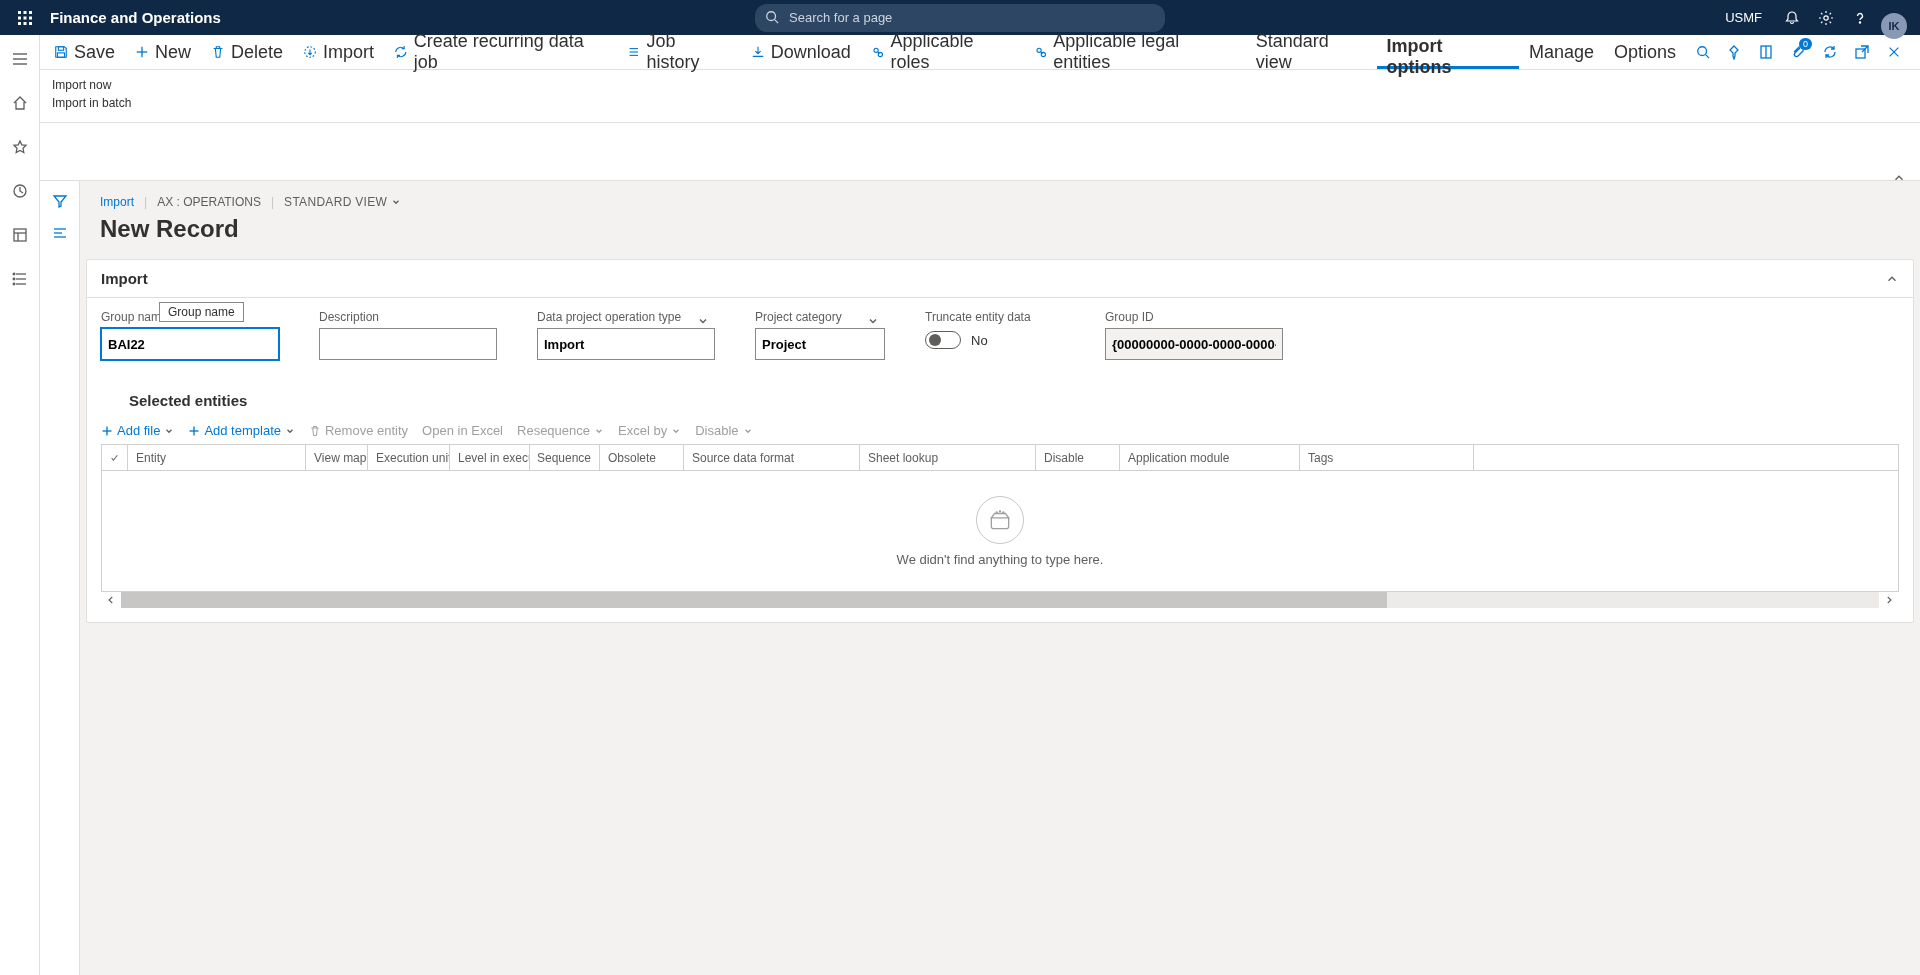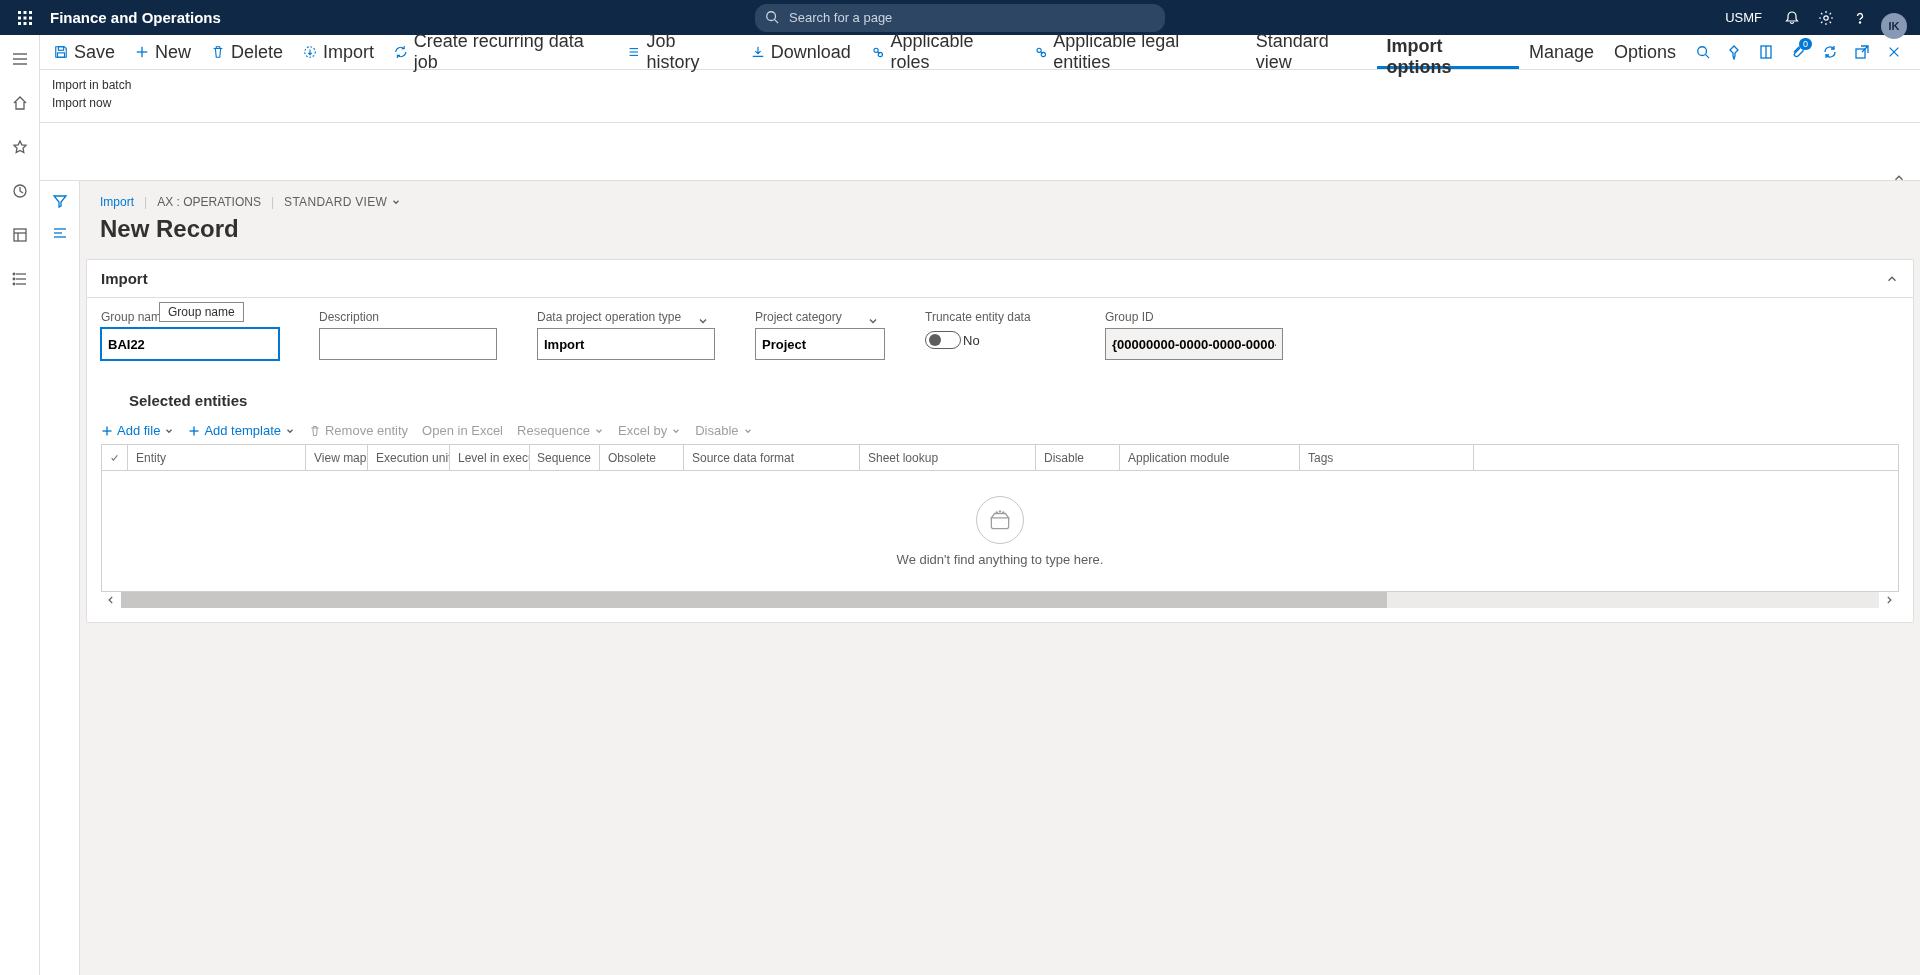--- a/index.html
+++ b/index.html
@@ -59,21 +59,21 @@
 
 .form-row { display: flex; gap: 40px; align-items: flex-start; }
 .field { display: flex; flex-direction: column; gap: 4px; position: relative; }
 .field label { font-size: 12px; color: #605e5c; }
 .field input[type=text] { height: 32px; border: 1px solid #8a8886; padding: 14px 6px; font-size: 13px; background: #fff; font-weight: bold; }
 .field input[readonly] { background: #f3f2f1; }
 .field.focused input { border: 1px solid #0078d4; outline: 1px solid #0078d4; }
 .field .tooltip { position: absolute; top: -8px; left: 58px; background: #fff; border: 1px solid #8a8886; padding: 2px 8px; font-size: 12px; white-space: nowrap; z-index: 5; }
 .select { position: relative; }
 .select .sel-chev { position: absolute; right: 6px; top: 5px; pointer-events: none; color: #605e5c; }
-.toggle-wrap { display: flex; align-items: center; gap: 2px; height: 24px; }
+.toggle-wrap { display: flex; align-items: center; gap: 10px; height: 24px; }
 .toggle { width: 36px; height: 18px; border: 1px solid #605e5c; border-radius: 10px; position: relative; background: #fff; cursor: pointer; }
 .toggle .knob { width: 12px; height: 12px; background: #605e5c; border-radius: 50%; position: absolute; top: 2px; left: 3px; }
 
 .section-title { font-size: 15px; font-weight: 600; padding: 14px 14px 8px 14px; margin-left: 28px; }
 
 .entity-toolbar { display: flex; align-items: center; gap: 14px; padding: 6px 14px; font-size: 13px; }
 .entity-toolbar .ebtn { display: inline-flex; align-items: center; gap: 4px; cursor: pointer; }
 .entity-toolbar .ebtn.blue { color: #0078d4; }
 .entity-toolbar .ebtn.disabled { color: #a19f9d; cursor: default; }
 
@@ -319,22 +319,22 @@
     <div class="icon-btn">
       <svg width="14" height="14" viewBox="0 0 16 16" stroke="#0078d4" stroke-width="1.5">
           <line x1="3" y1="3" x2="13" y2="13"></line>
           <line x1="13" y1="3" x2="3" y2="13"></line>
         </svg>
     </div>
   </div>
 </div>
 
 <div class="sub-options">
+  <div class="opt">Import now</div>
   <div class="opt">Import in batch</div>
-  <div class="opt">Import now</div>
 </div>
 
 <div class="main">
   <span class="collapse-caret">
     <svg width="14" height="14" viewBox="0 0 16 16" fill="none" stroke="#605e5c" stroke-width="1.5">
         <path d="M4 10l4-4 4 4"></path>
       </svg>
   </span>
   <div class="sidecol">
     <div class="sitem">

